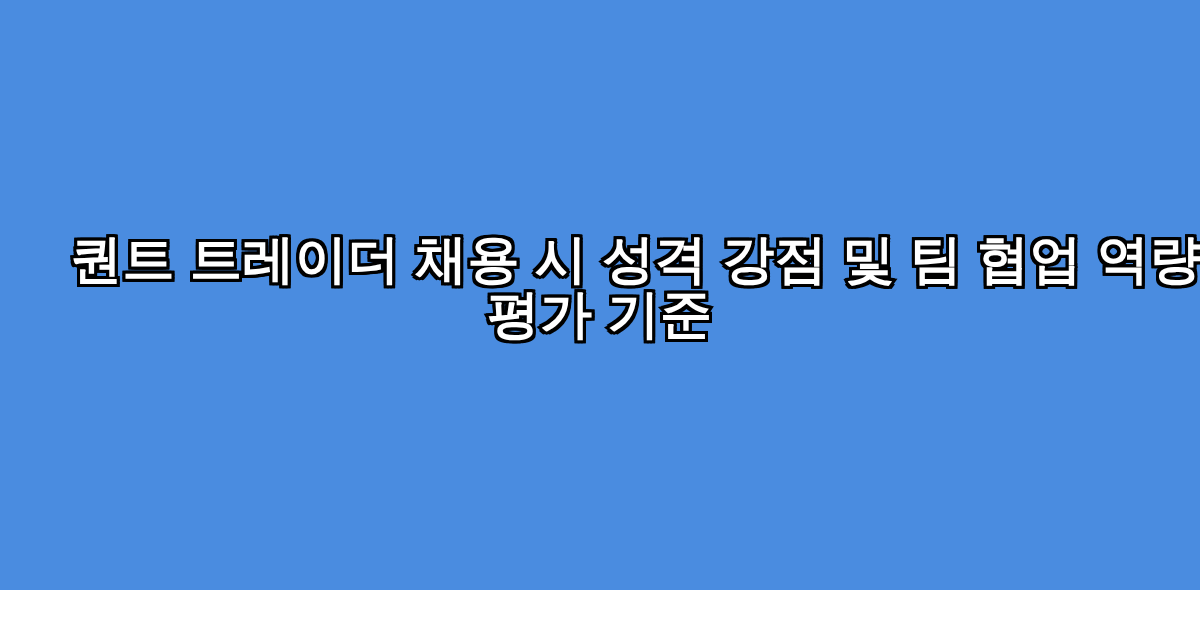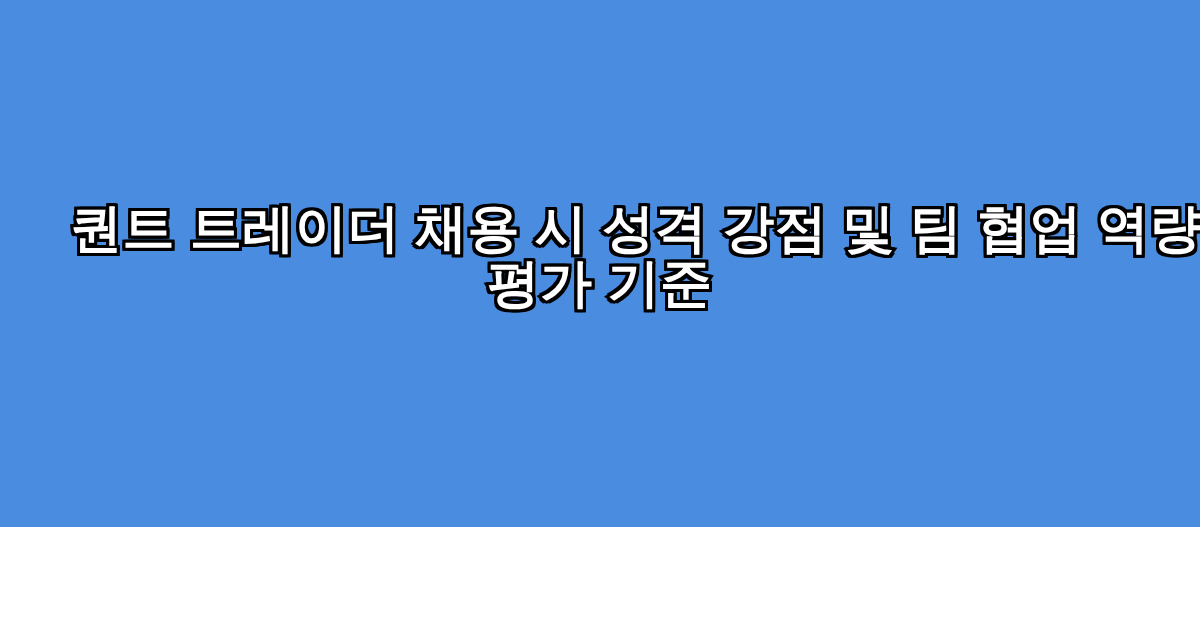--- a/index.html
+++ b/index.html
@@ -11,21 +11,21 @@
   body {
     width: 1200px;
     height: 630px;
     overflow: hidden;
     font-family: "Liberation Sans", "DejaVu Sans", sans-serif;
   }
 
   .banner {
     position: relative;
     width: 1200px;
-    height: 527px;
+    height: 590px;
     box-sizing: border-box;
     background-color: #4a8ce0;
     display: flex;
     align-items: center;
     justify-content: center;
   }
 
   .title-block {
     width: 1060px;
     text-align: center;

